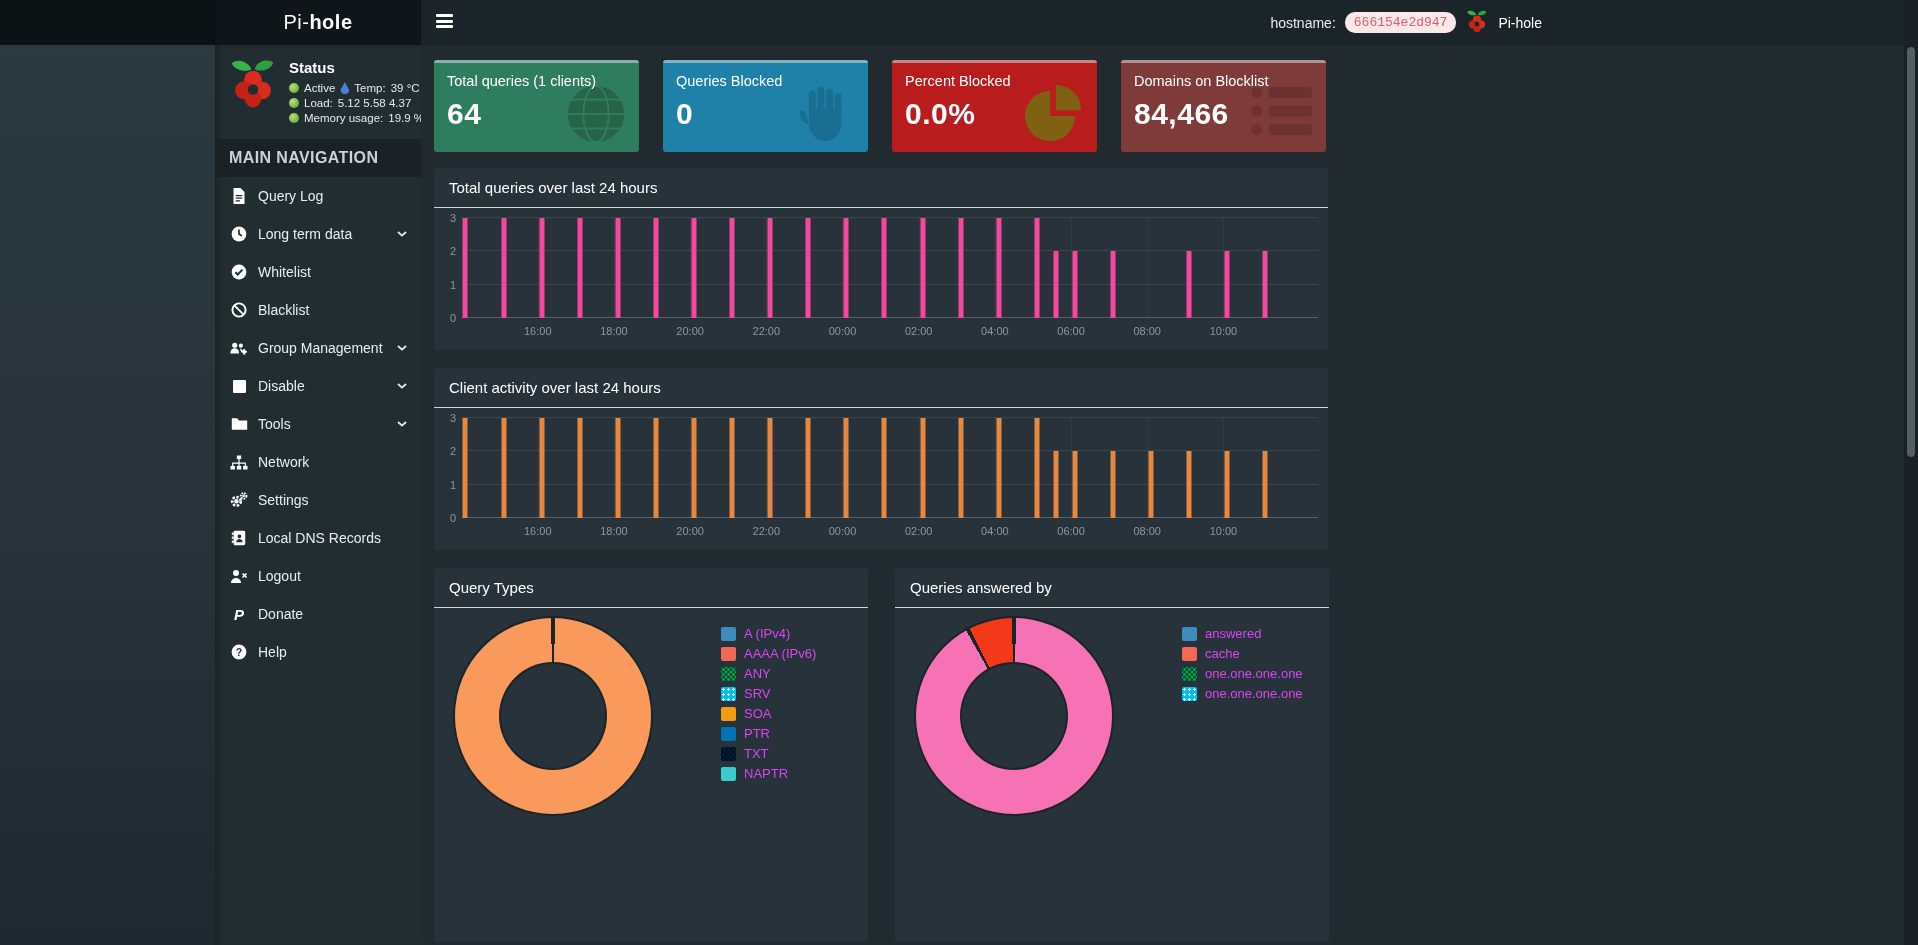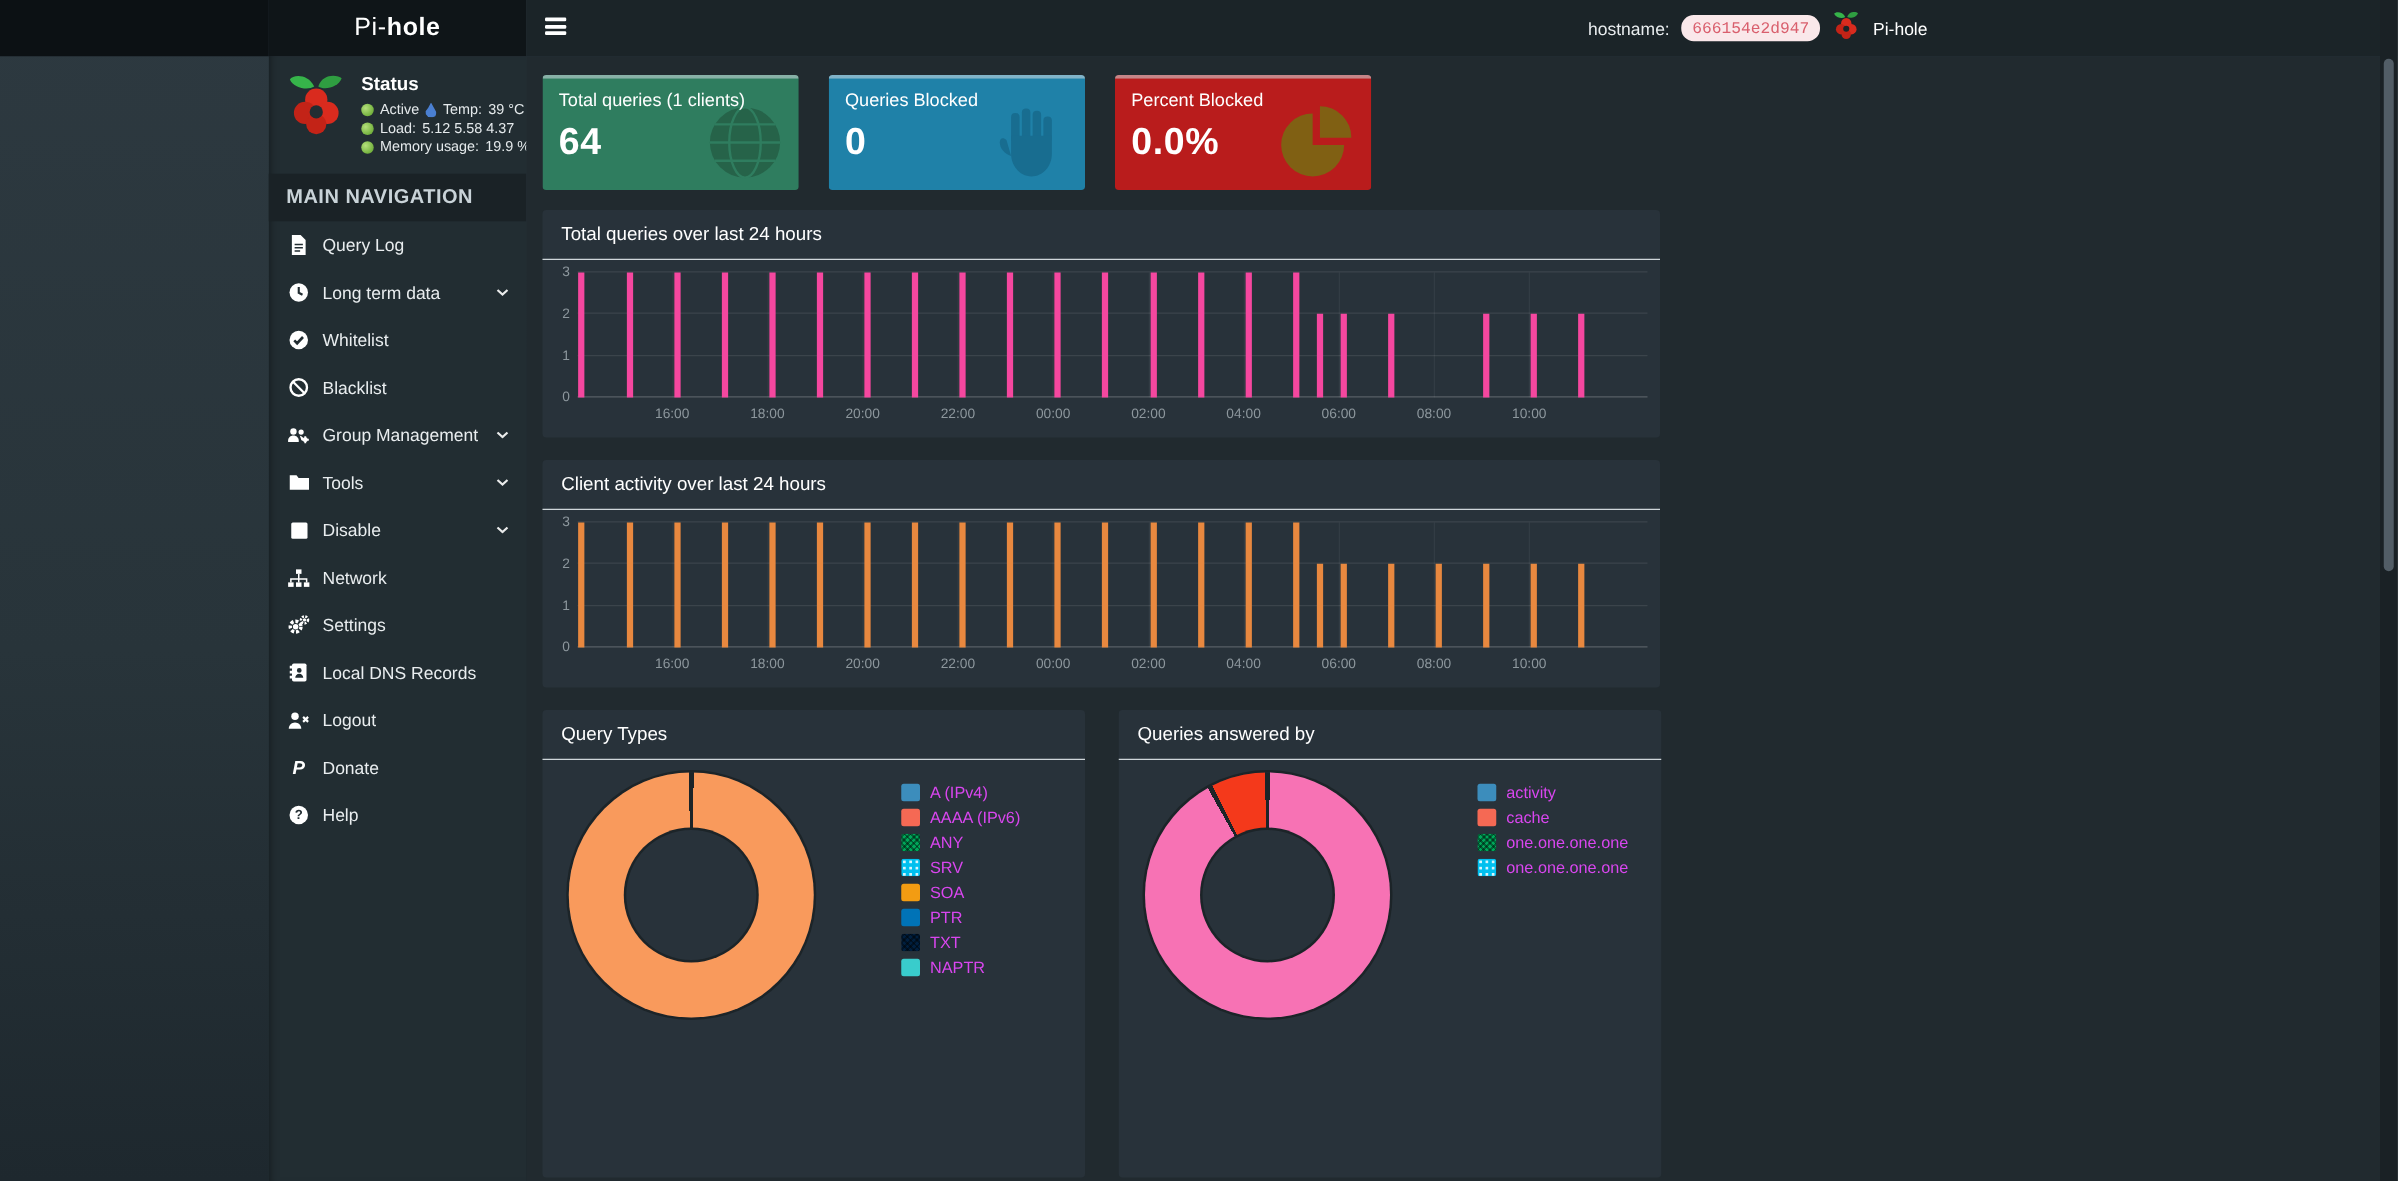--- a/index.html
+++ b/index.html
@@ -234,38 +234,38 @@
           </span>
           <span class="lbl">Group Management</span>
           <span class="chev">
             <svg width="10" height="6" viewBox="0 0 10 6">
               <path fill="none" stroke="#fff" stroke-width="1.8" d="M1 1l4 3.6L9 1"></path>
             </svg>
           </span>
         </div>
         <div class="side-item">
           <span class="ico">
-            <svg width="17" height="14" viewBox="0 0 17 14">
-              <path fill="#fff" d="M.8 1.2h5.4l1.7 2.2h8.3v9.4H.8z"></path>
-            </svg>
-          </span>
-          <span class="lbl">Tools</span>
+            <svg width="15" height="15" viewBox="0 0 15 15">
+              <rect x="1" y="1" width="13" height="13" rx="1.2" fill="#fff"></rect>
+            </svg>
+          </span>
+          <span class="lbl">Disable</span>
           <span class="chev">
             <svg width="10" height="6" viewBox="0 0 10 6">
               <path fill="none" stroke="#fff" stroke-width="1.8" d="M1 1l4 3.6L9 1"></path>
             </svg>
           </span>
         </div>
         <div class="side-item">
           <span class="ico">
-            <svg width="15" height="15" viewBox="0 0 15 15">
-              <rect x="1" y="1" width="13" height="13" rx="1.2" fill="#fff"></rect>
-            </svg>
-          </span>
-          <span class="lbl">Disable</span>
+            <svg width="17" height="14" viewBox="0 0 17 14">
+              <path fill="#fff" d="M.8 1.2h5.4l1.7 2.2h8.3v9.4H.8z"></path>
+            </svg>
+          </span>
+          <span class="lbl">Tools</span>
           <span class="chev">
             <svg width="10" height="6" viewBox="0 0 10 6">
               <path fill="none" stroke="#fff" stroke-width="1.8" d="M1 1l4 3.6L9 1"></path>
             </svg>
           </span>
         </div>
         <div class="side-item">
           <span class="ico">
             <svg width="18" height="15" viewBox="0 0 18 15">
               <rect x="6.8" y="0.5" width="4.4" height="3.6" fill="#fff"></rect>
@@ -350,20 +350,32 @@
               <path fill="#186d90" d="M12 26h36v16c0 11-8 20-18 20s-18-9-18-20z"></path>
               <path fill="#186d90" d="M8 30c-3-3-6-2-6 2 0 5 4 10 10 12z"></path>
             </svg></div>
         </div>
         <div class="card" style="background: #b91c1c;">
           <div class="c-title">Percent Blocked</div>
           <div class="c-value">0.0%</div>
           <div class="c-icon"><svg width="62" height="62" viewBox="0 0 64 64">
               <path fill="#806013" d="M28 8 A26 26 0 1 0 54 34 L28 34 Z"></path>
               <path fill="#806013" d="M34 2 A26 26 0 0 1 60 28 L34 28 Z"></path>
+            </svg></div>
+        </div>
+        <div class="card" style="background: rgb(127, 59, 57);">
+          <div class="c-title">Domains on Blocklist</div>
+          <div class="c-value">84,466</div>
+          <div class="c-icon"><svg width="64" height="56" viewBox="0 0 68 60">
+              <circle cx="7" cy="10" r="6" fill="#6d3230"></circle>
+              <rect x="20" y="4" width="46" height="12" rx="2.5" fill="#6d3230"></rect>
+              <circle cx="7" cy="30" r="6" fill="#6d3230"></circle>
+              <rect x="20" y="24" width="46" height="12" rx="2.5" fill="#6d3230"></rect>
+              <circle cx="7" cy="50" r="6" fill="#6d3230"></circle>
+              <rect x="20" y="44" width="46" height="12" rx="2.5" fill="#6d3230"></rect>
             </svg></div>
         </div>
       </div>
 
     <div class="panel">
       <div class="panel-h">Total queries over last 24 hours</div>
       <div class="panel-b">
           <div class="plot" id="chart0">
             <div class="gl-h base" style="bottom: 0%;"></div>
             <div class="ytick" style="bottom: calc(0% + 0px); top: auto; transform: translateY(50%);">0</div>
@@ -523,21 +535,21 @@
       </div>
       <div class="panel dpanel">
         <div class="panel-h">Queries answered by</div>
         <div class="panel-b">
           <div class="donut-wrap">
               <div class="donut" id="donut3" style="background: conic-gradient(rgb(28, 36, 40) 0deg, rgb(28, 36, 40) 1.2deg, rgb(247, 114, 180) 1.2deg, rgb(247, 114, 180) 330.8deg, rgb(28, 36, 40) 330.8deg, rgb(28, 36, 40) 332deg, rgb(28, 36, 40) 332deg, rgb(28, 36, 40) 333.2deg, rgb(244, 57, 27) 333.2deg, rgb(244, 57, 27) 358.8deg, rgb(28, 36, 40) 358.8deg, rgb(28, 36, 40) 360deg);"></div>
             </div>
           <div class="legend" id="legend3">
               <div class="leg-row">
                 <span class="sw " style="background-color:#3c8dbc"></span>
-                <span class="leg-lbl">activity</span>
+                <span class="leg-lbl">answered</span>
               </div>
               <div class="leg-row">
                 <span class="sw " style="background-color:#f56954"></span>
                 <span class="leg-lbl">cache</span>
               </div>
               <div class="leg-row">
                 <span class="sw hatch" style="background-color:#00a65a"></span>
                 <span class="leg-lbl">one.one.one.one</span>
               </div>
               <div class="leg-row">

